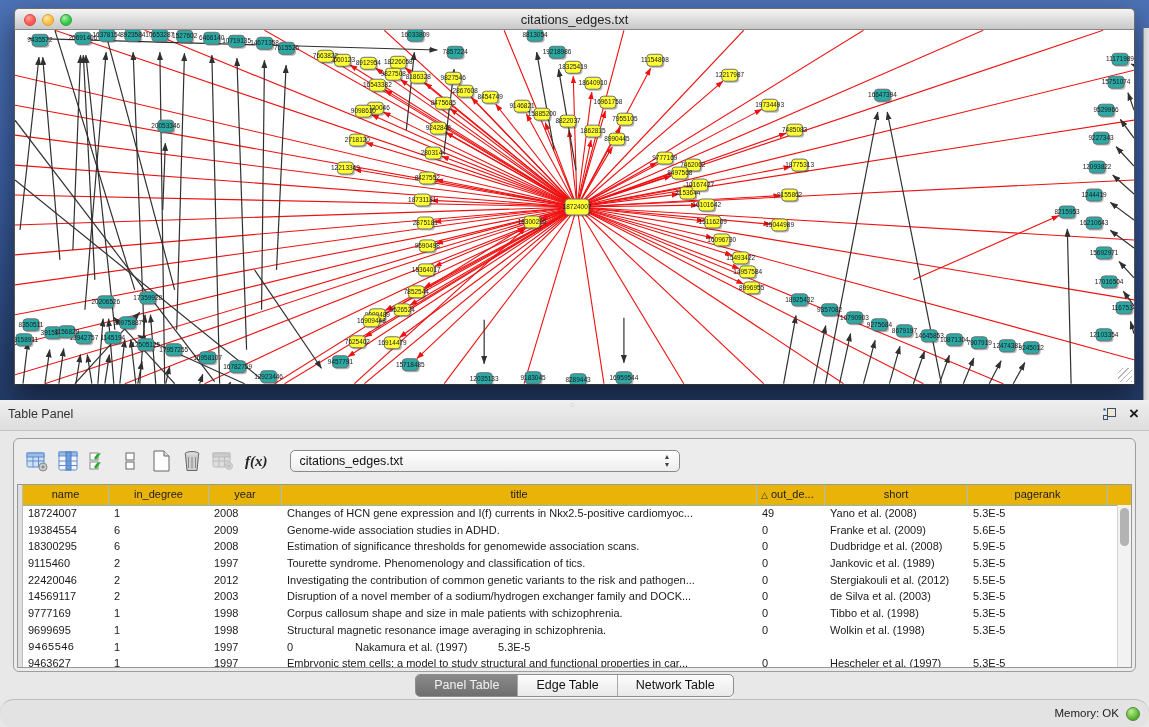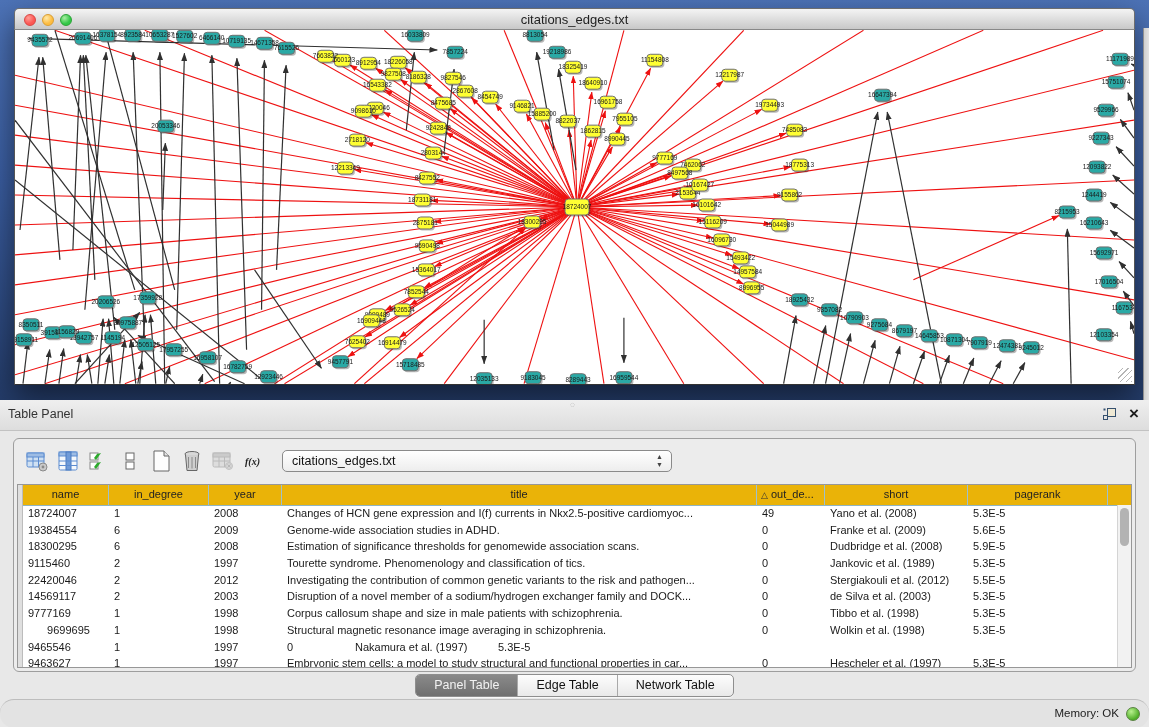--- a/index.html
+++ b/index.html
@@ -33,21 +33,21 @@
                 border-bottom:1px solid #c2c2c2;}
   .panel-title{position:absolute;left:8px;top:0;line-height:29px;font-size:12.5px;color:#333;}
   .panel-grip{position:absolute;left:570px;top:2px;width:10px;height:6px;color:#9a9a9a;font-size:8px;line-height:6px;}
   .panel-btns{position:absolute;right:10px;top:5px;display:flex;gap:12px;align-items:center;}
   .float-btn svg{display:block;}
   .close-btn{font-size:17px;font-weight:700;color:#1a1a1a;line-height:18px;cursor:default;}
   .tbl-container{position:absolute;left:13px;top:38px;width:1123px;height:234px;
                  background:#ececec;border:1px solid #9e9e9e;border-radius:6px;box-sizing:border-box;}
   .toolbar{position:absolute;left:0;top:0;right:0;height:44px;display:flex;align-items:center;padding-left:10px;}
   .tb-icon{width:26px;height:26px;margin-right:5px;display:flex;align-items:center;justify-content:center;}
-  .fx{font-family:"Liberation Serif",serif;font-style:italic;font-weight:700;font-size:10px;color:#222;margin:0 8px 0 4px;}
+  .fx{font-family:"Liberation Serif",serif;font-style:italic;font-weight:700;font-size:15px;color:#222;margin:0 8px 0 4px;}
   .combo{position:relative;width:390px;height:22px;border:1px solid #8a8a8a;border-radius:5px;
          background:linear-gradient(#ffffff,#ededed);margin-left:14px;box-sizing:border-box;}
   .combo-label{position:absolute;left:9px;top:0;line-height:20px;font-size:12.5px;color:#111;}
   .combo-arrows{position:absolute;right:8px;top:2px;font-size:7px;line-height:8px;color:#444;text-align:center;}
   .tablewrap{position:absolute;left:3px;right:3px;top:45px;bottom:3px;background:#fff;
              border:1px solid #979797;box-sizing:border-box;overflow:hidden;}
   .thead{display:flex;height:20px;background:#eab308;border-bottom:1px solid #8fb4c2;}
   .gutter{width:4px;background:#dfdfdf;border-right:1px solid #bcbcbc;flex:none;}
   .th{box-sizing:border-box;border-right:1px solid #9dc0cd;font-size:11px;color:#222;
       line-height:19px;text-align:center;white-space:nowrap;overflow:hidden;flex:none;}
@@ -1002,31 +1002,31 @@
               <div class="td" style="width: 86px;">9777169</div>
               <div class="td" style="width: 100px;">1</div>
               <div class="td" style="width: 73px;">1998</div>
               <div class="td" style="width: 475px;">Corpus callosum shape and size in male patients with schizophrenia.</div>
               <div class="td" style="width: 68px;">0</div>
               <div class="td" style="width: 143px;">Tibbo et al. (1998)</div>
               <div class="td" style="width: 140px;">5.3E-5</div>
             </div>
             <div class="tr">
               <div class="gutter"></div>
-              <div class="td" style="width: 86px; text-align: center;">9699695</div>
+              <div class="td" style="width: 86px;">9699695</div>
               <div class="td" style="width: 100px;">1</div>
               <div class="td" style="width: 73px;">1998</div>
               <div class="td" style="width: 475px;">Structural magnetic resonance image averaging in schizophrenia.</div>
               <div class="td" style="width: 68px;">0</div>
               <div class="td" style="width: 143px;">Wolkin et al. (1998)</div>
               <div class="td" style="width: 140px;">5.3E-5</div>
             </div>
             <div class="tr">
               <div class="gutter"></div>
-              <div class="td" style="width: 86px;">9465546</div>
+              <div class="td" style="width: 86px; font-family: Liberation Mono, monospace;">9465546</div>
               <div class="td" style="width: 100px;">1</div>
               <div class="td" style="width: 73px;">1997</div>
               <div class="td" style="width: 68px;">0</div>
               <div class="td" style="width: 143px;">Nakamura et al. (1997)</div>
               <div class="td" style="width: 140px;">5.3E-5</div>
             </div>
             <div class="tr">
               <div class="gutter"></div>
               <div class="td" style="width: 86px;">9463627</div>
               <div class="td" style="width: 100px;">1</div>

